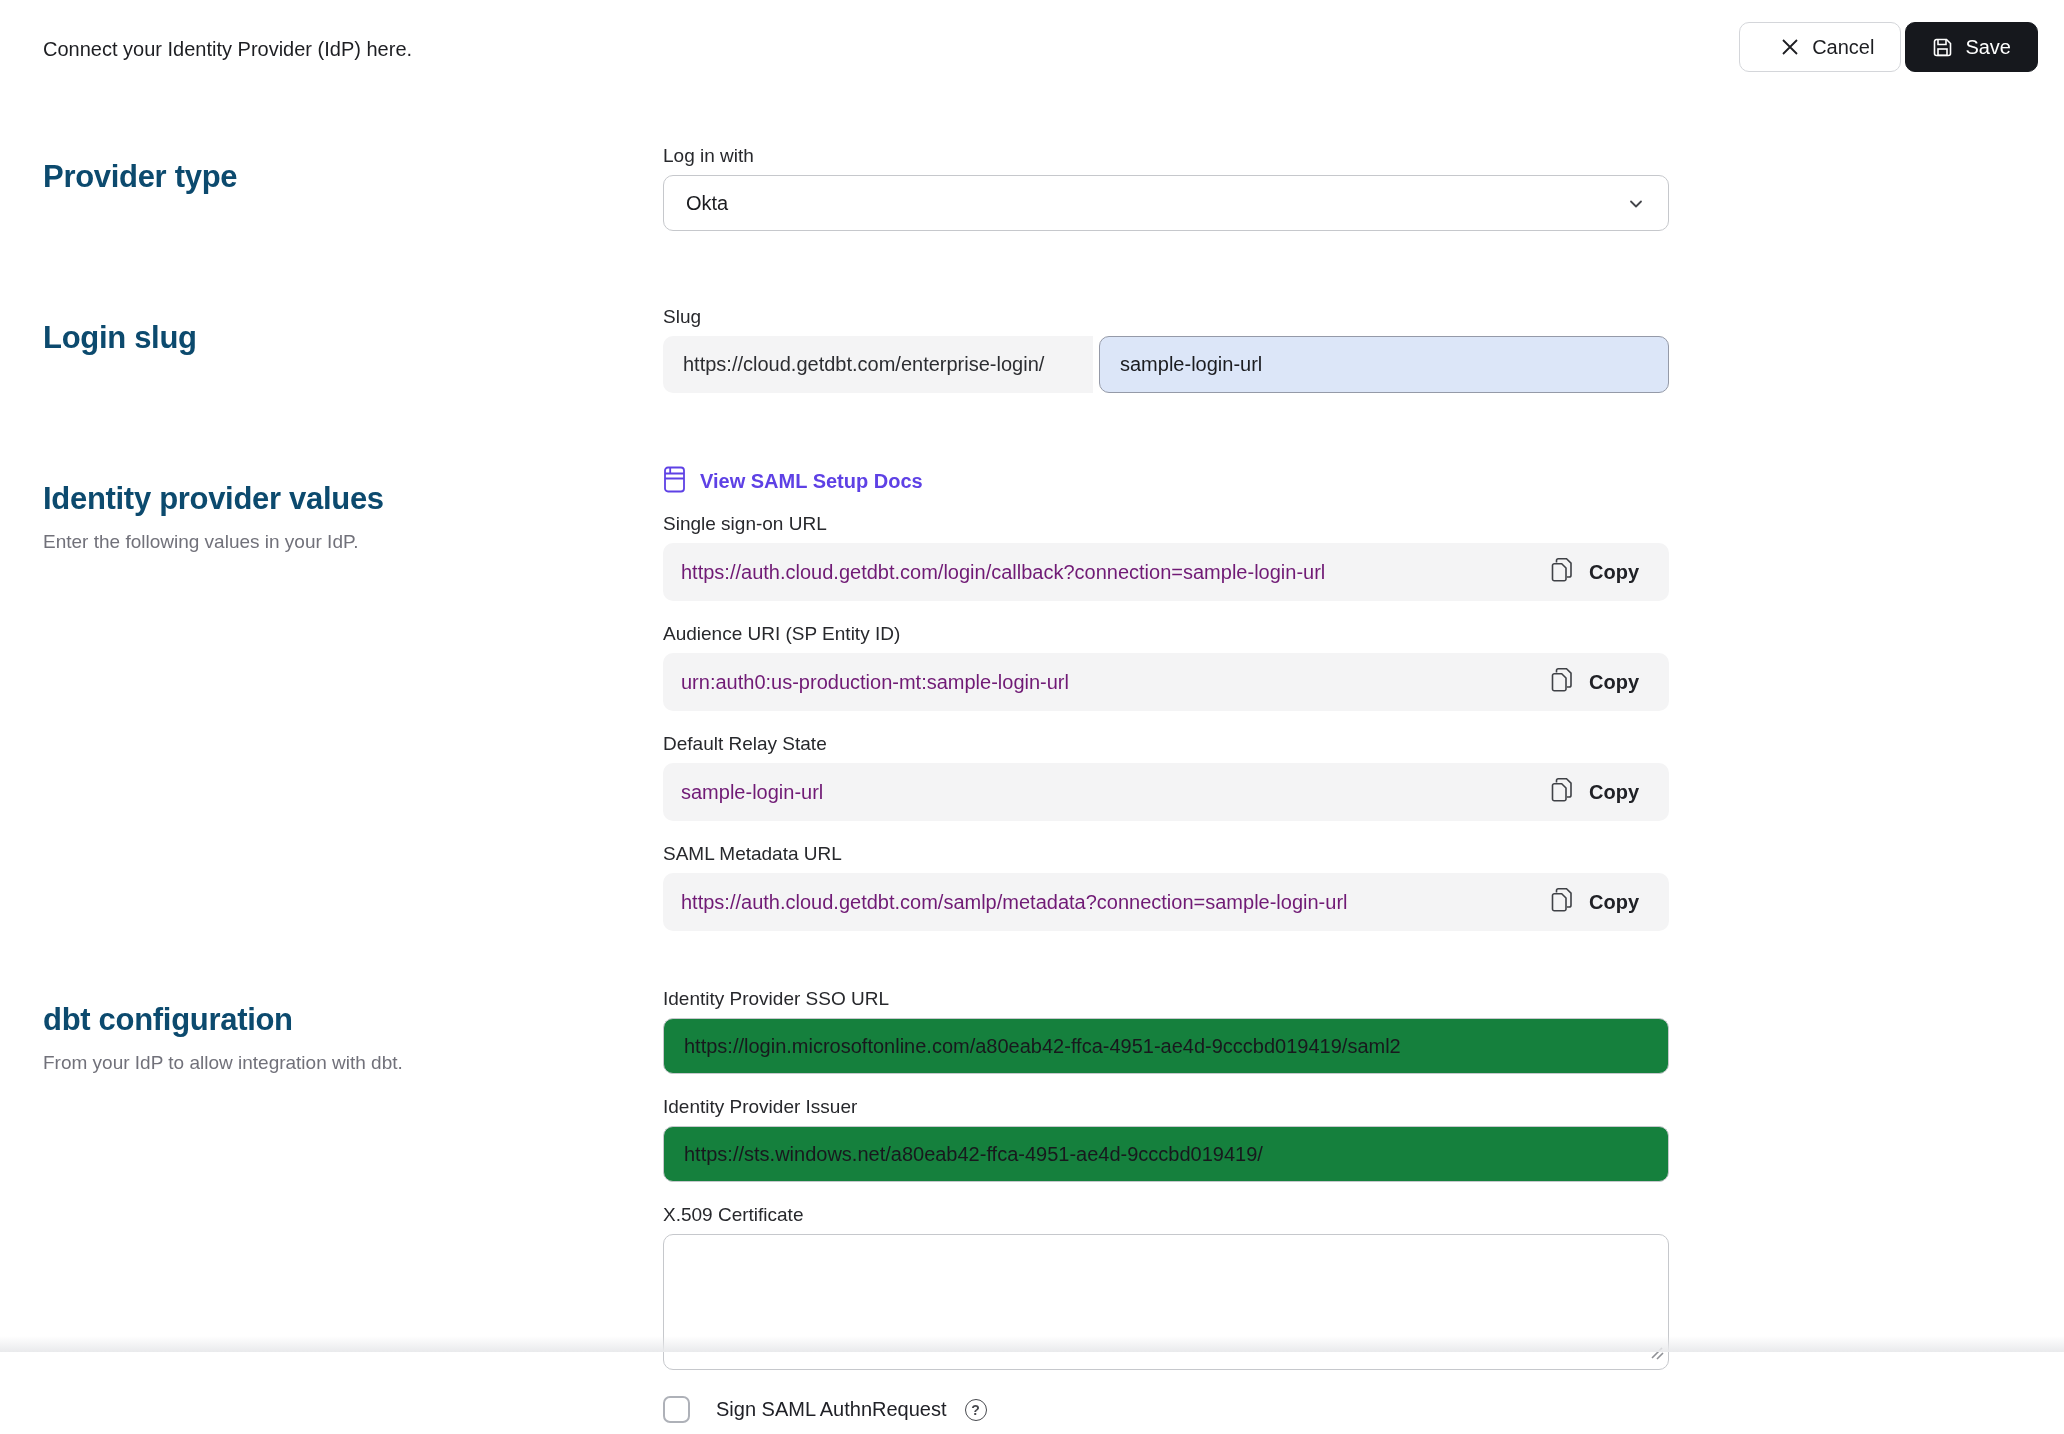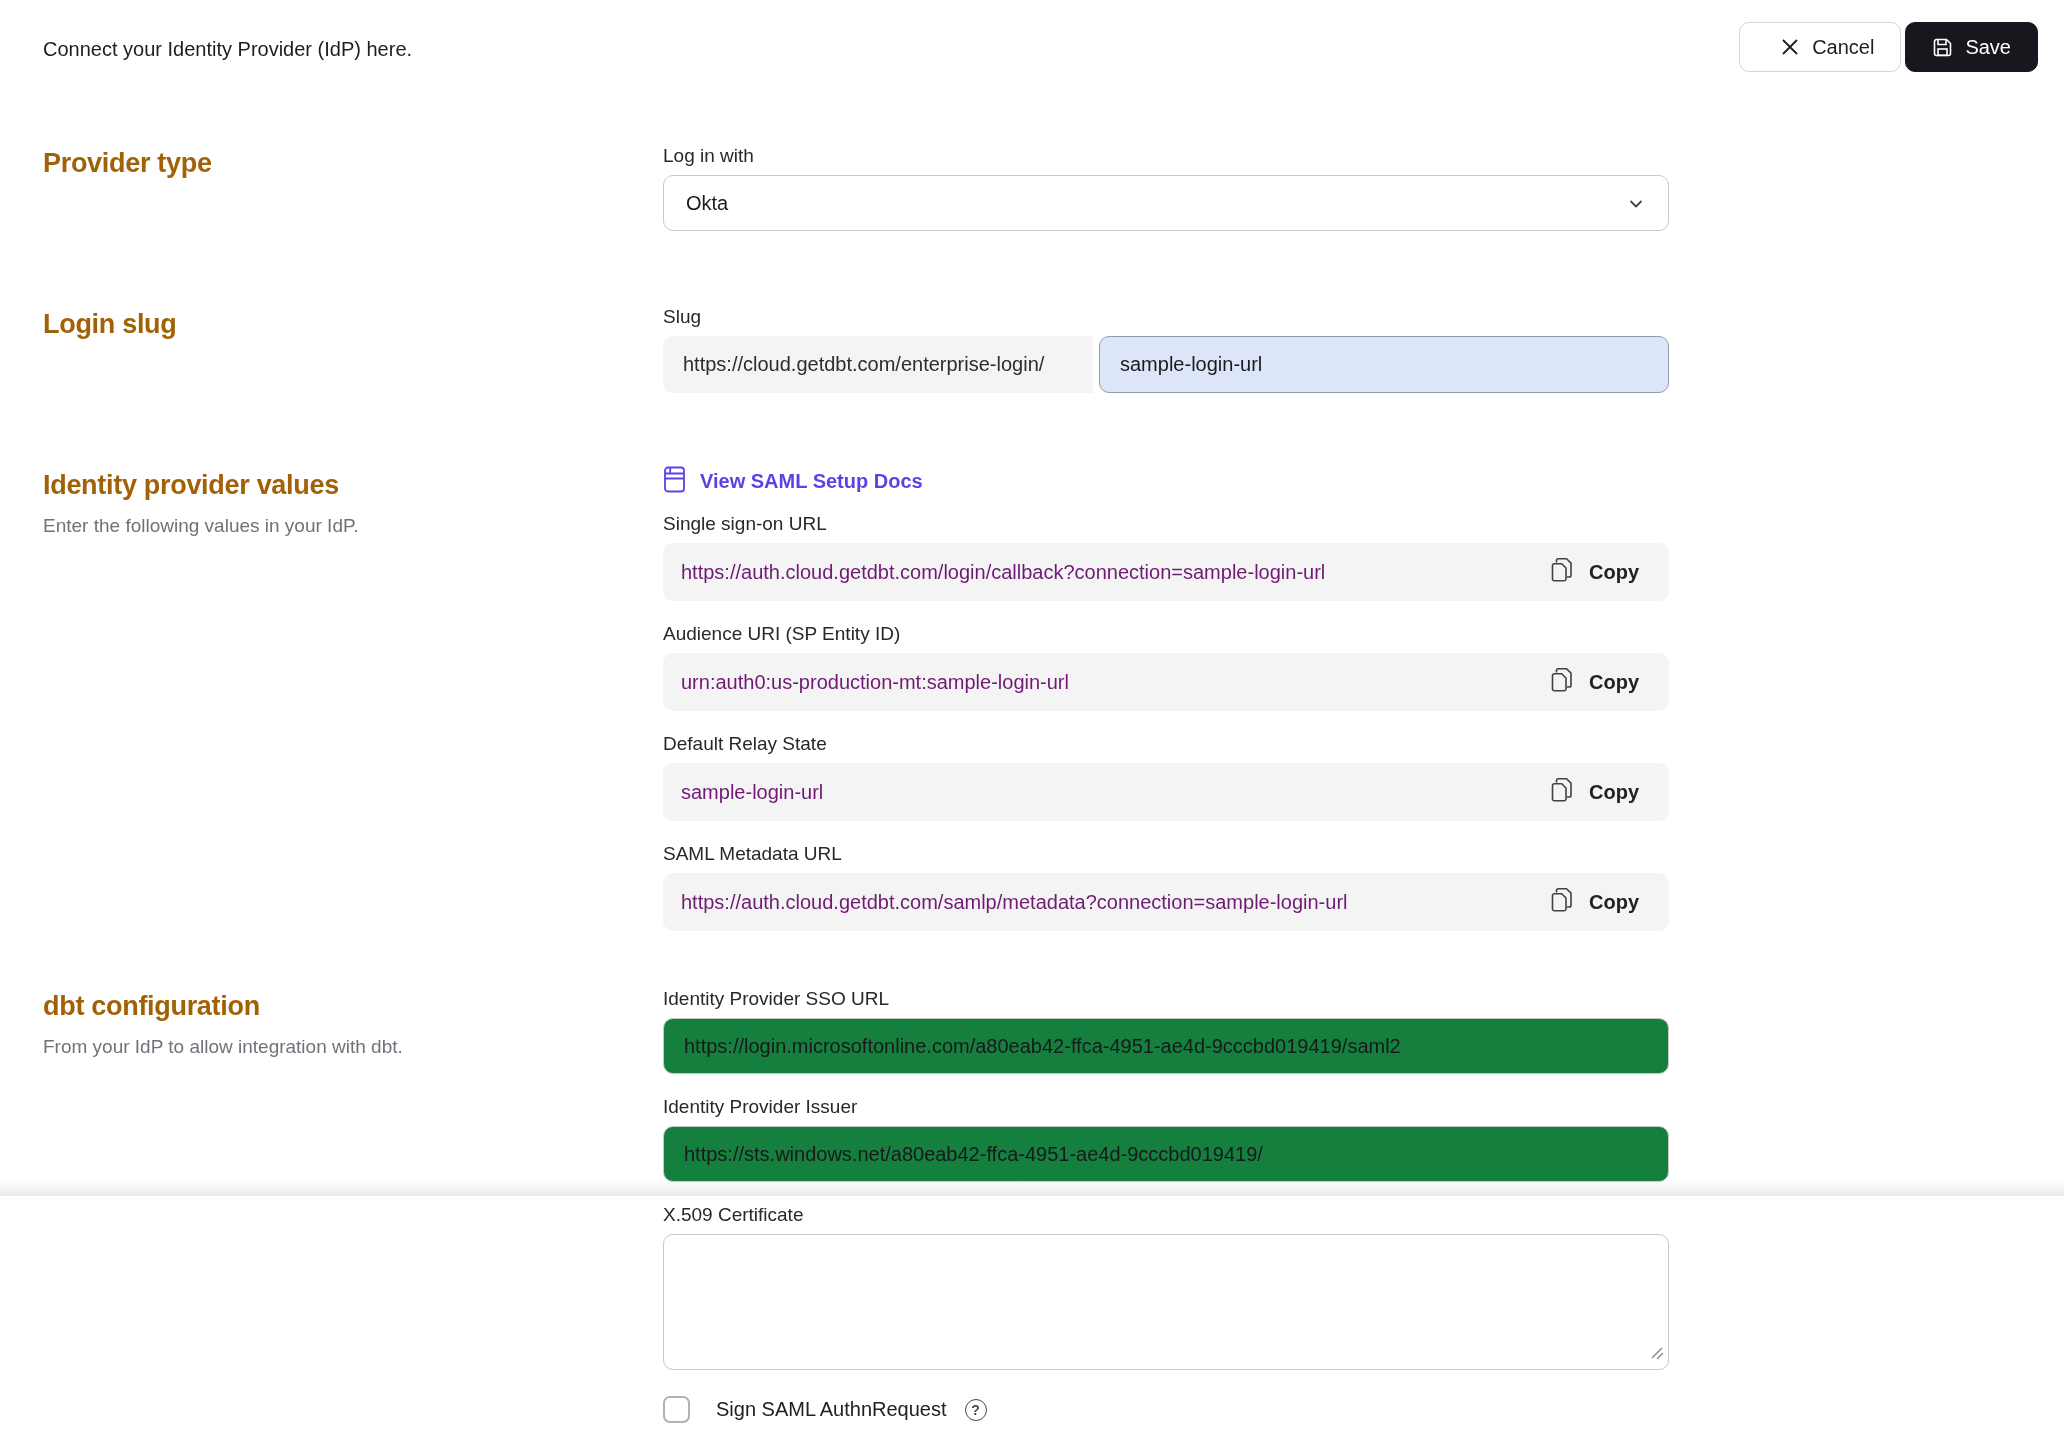--- a/index.html
+++ b/index.html
@@ -1,33 +1,33 @@
 <!DOCTYPE html>
 <html><head>
 <meta charset="utf-8">
 <style>
   * { margin: 0; padding: 0; box-sizing: border-box; }
   html, body { width: 2064px; height: 1434px; background: #ffffff; overflow: hidden;
     font-family: "Liberation Sans", sans-serif; color: #1d1e22; }
-  .page { position: relative; width: 2064px; height: 1196px; }
+  .page { position: relative; width: 2064px; height: 1352px; }
 
   
   .header-desc { position: absolute; left: 43px; top: 38px; font-size: 20px; color: #1d1e22; }
   .actions { position: absolute; right: 26px; top: 22px; display: flex; gap: 4px; }
   .btn { display: flex; align-items: center; gap: 12px; height: 50px; padding: 0 26px;
     border-radius: 10px; font-size: 20px; font-weight: 500; cursor: pointer; }
   .btn-cancel { background: #ffffff; border: 1px solid #d4d6da; color: #1d1e22; padding-left: 40px; }
   .btn-save { background: #16181d; border: 1px solid #16181d; color: #ffffff; }
   .btn svg { display: block; }
 
   
   .section { position: absolute; left: 43px; width: 1988px; }
   .left-col { position: absolute; left: 0; top: 0; width: 600px; }
   .right-col { position: absolute; left: 620px; top: 0; width: 1006px; }
-  .section-heading { font-size: 27px; font-weight: 700; color: #a16207; letter-spacing: -0.3px; margin-top: 3px; }
+  .section-heading { font-size: 31px; font-weight: 700; color: #0c4a6e; letter-spacing: -0.3px; margin-top: 14px; }
   .section-sub { font-size: 19px; color: #71717a; margin-top: 14px; }
 
   .field-label { font-size: 19px; color: #27282c; margin-bottom: 8px; }
 
   
   .dropdown { position: relative; display: flex; align-items: center; height: 56px;
     border: 1px solid #c6c8cc; border-radius: 10px; padding: 0 22px; font-size: 20px;
     color: #1b1c20; background: #fff; cursor: pointer; }
   .dropdown .chev { position: absolute; right: 22px; top: 18px; }
 

